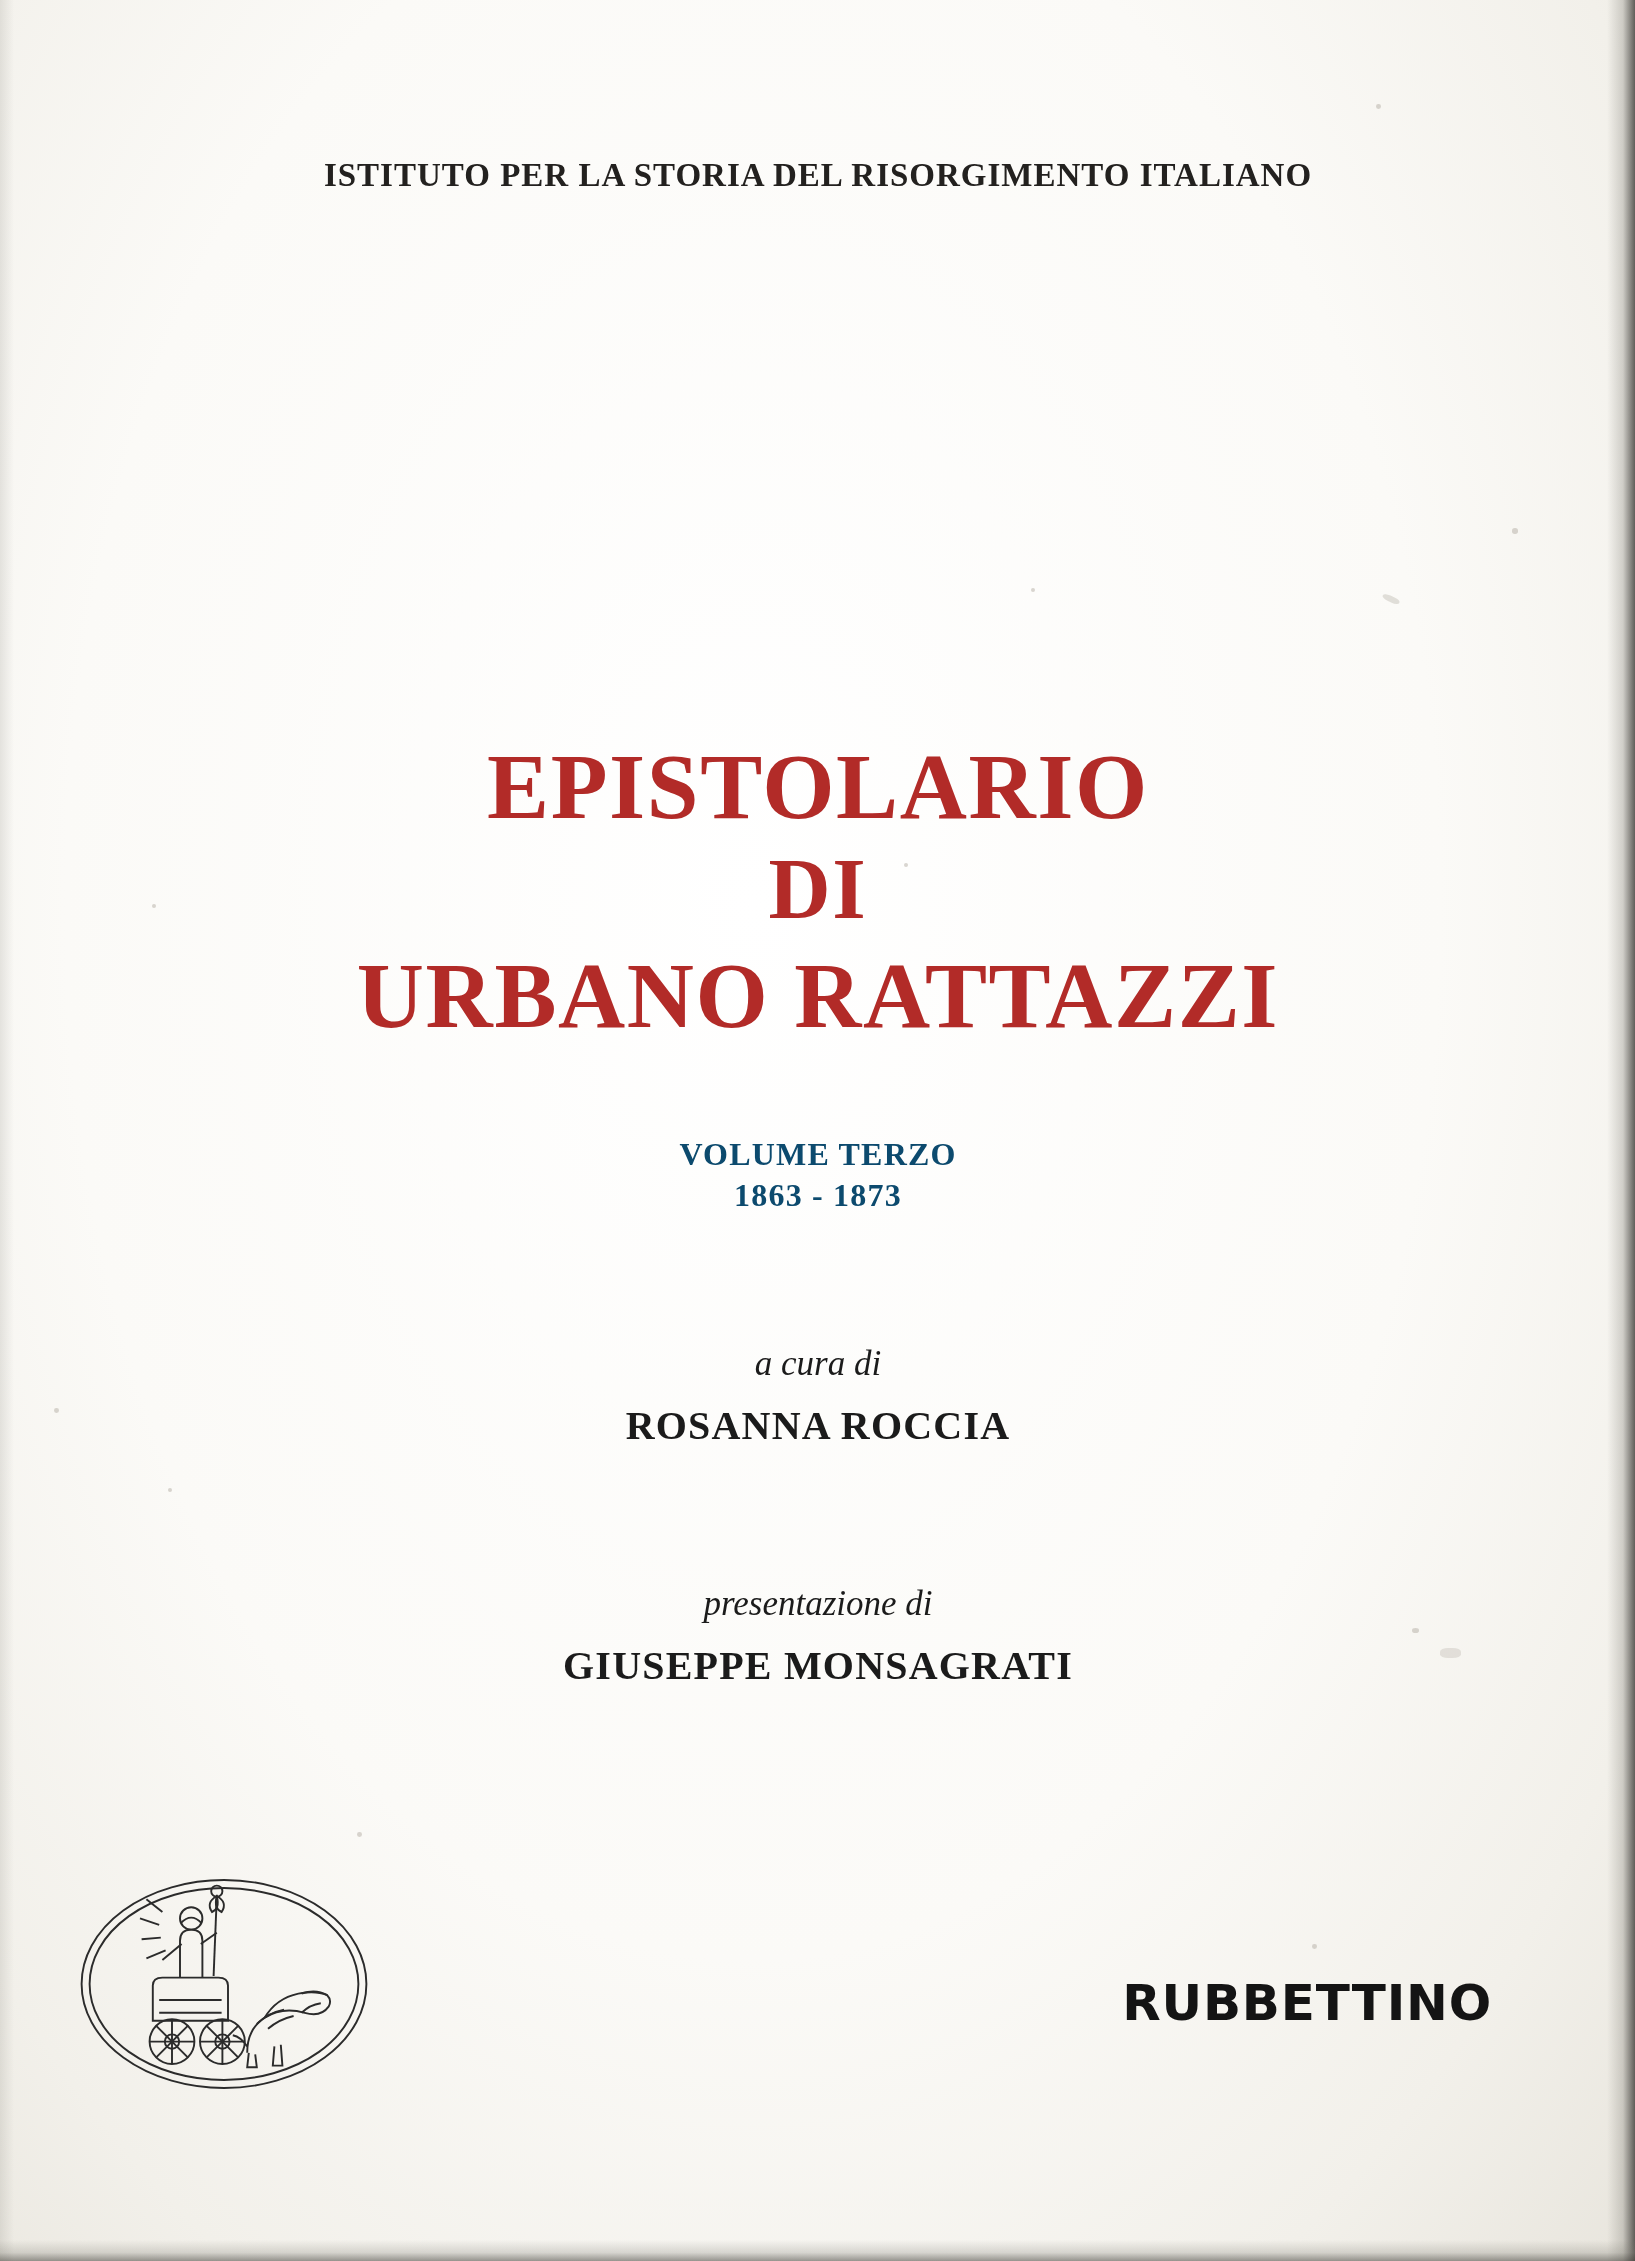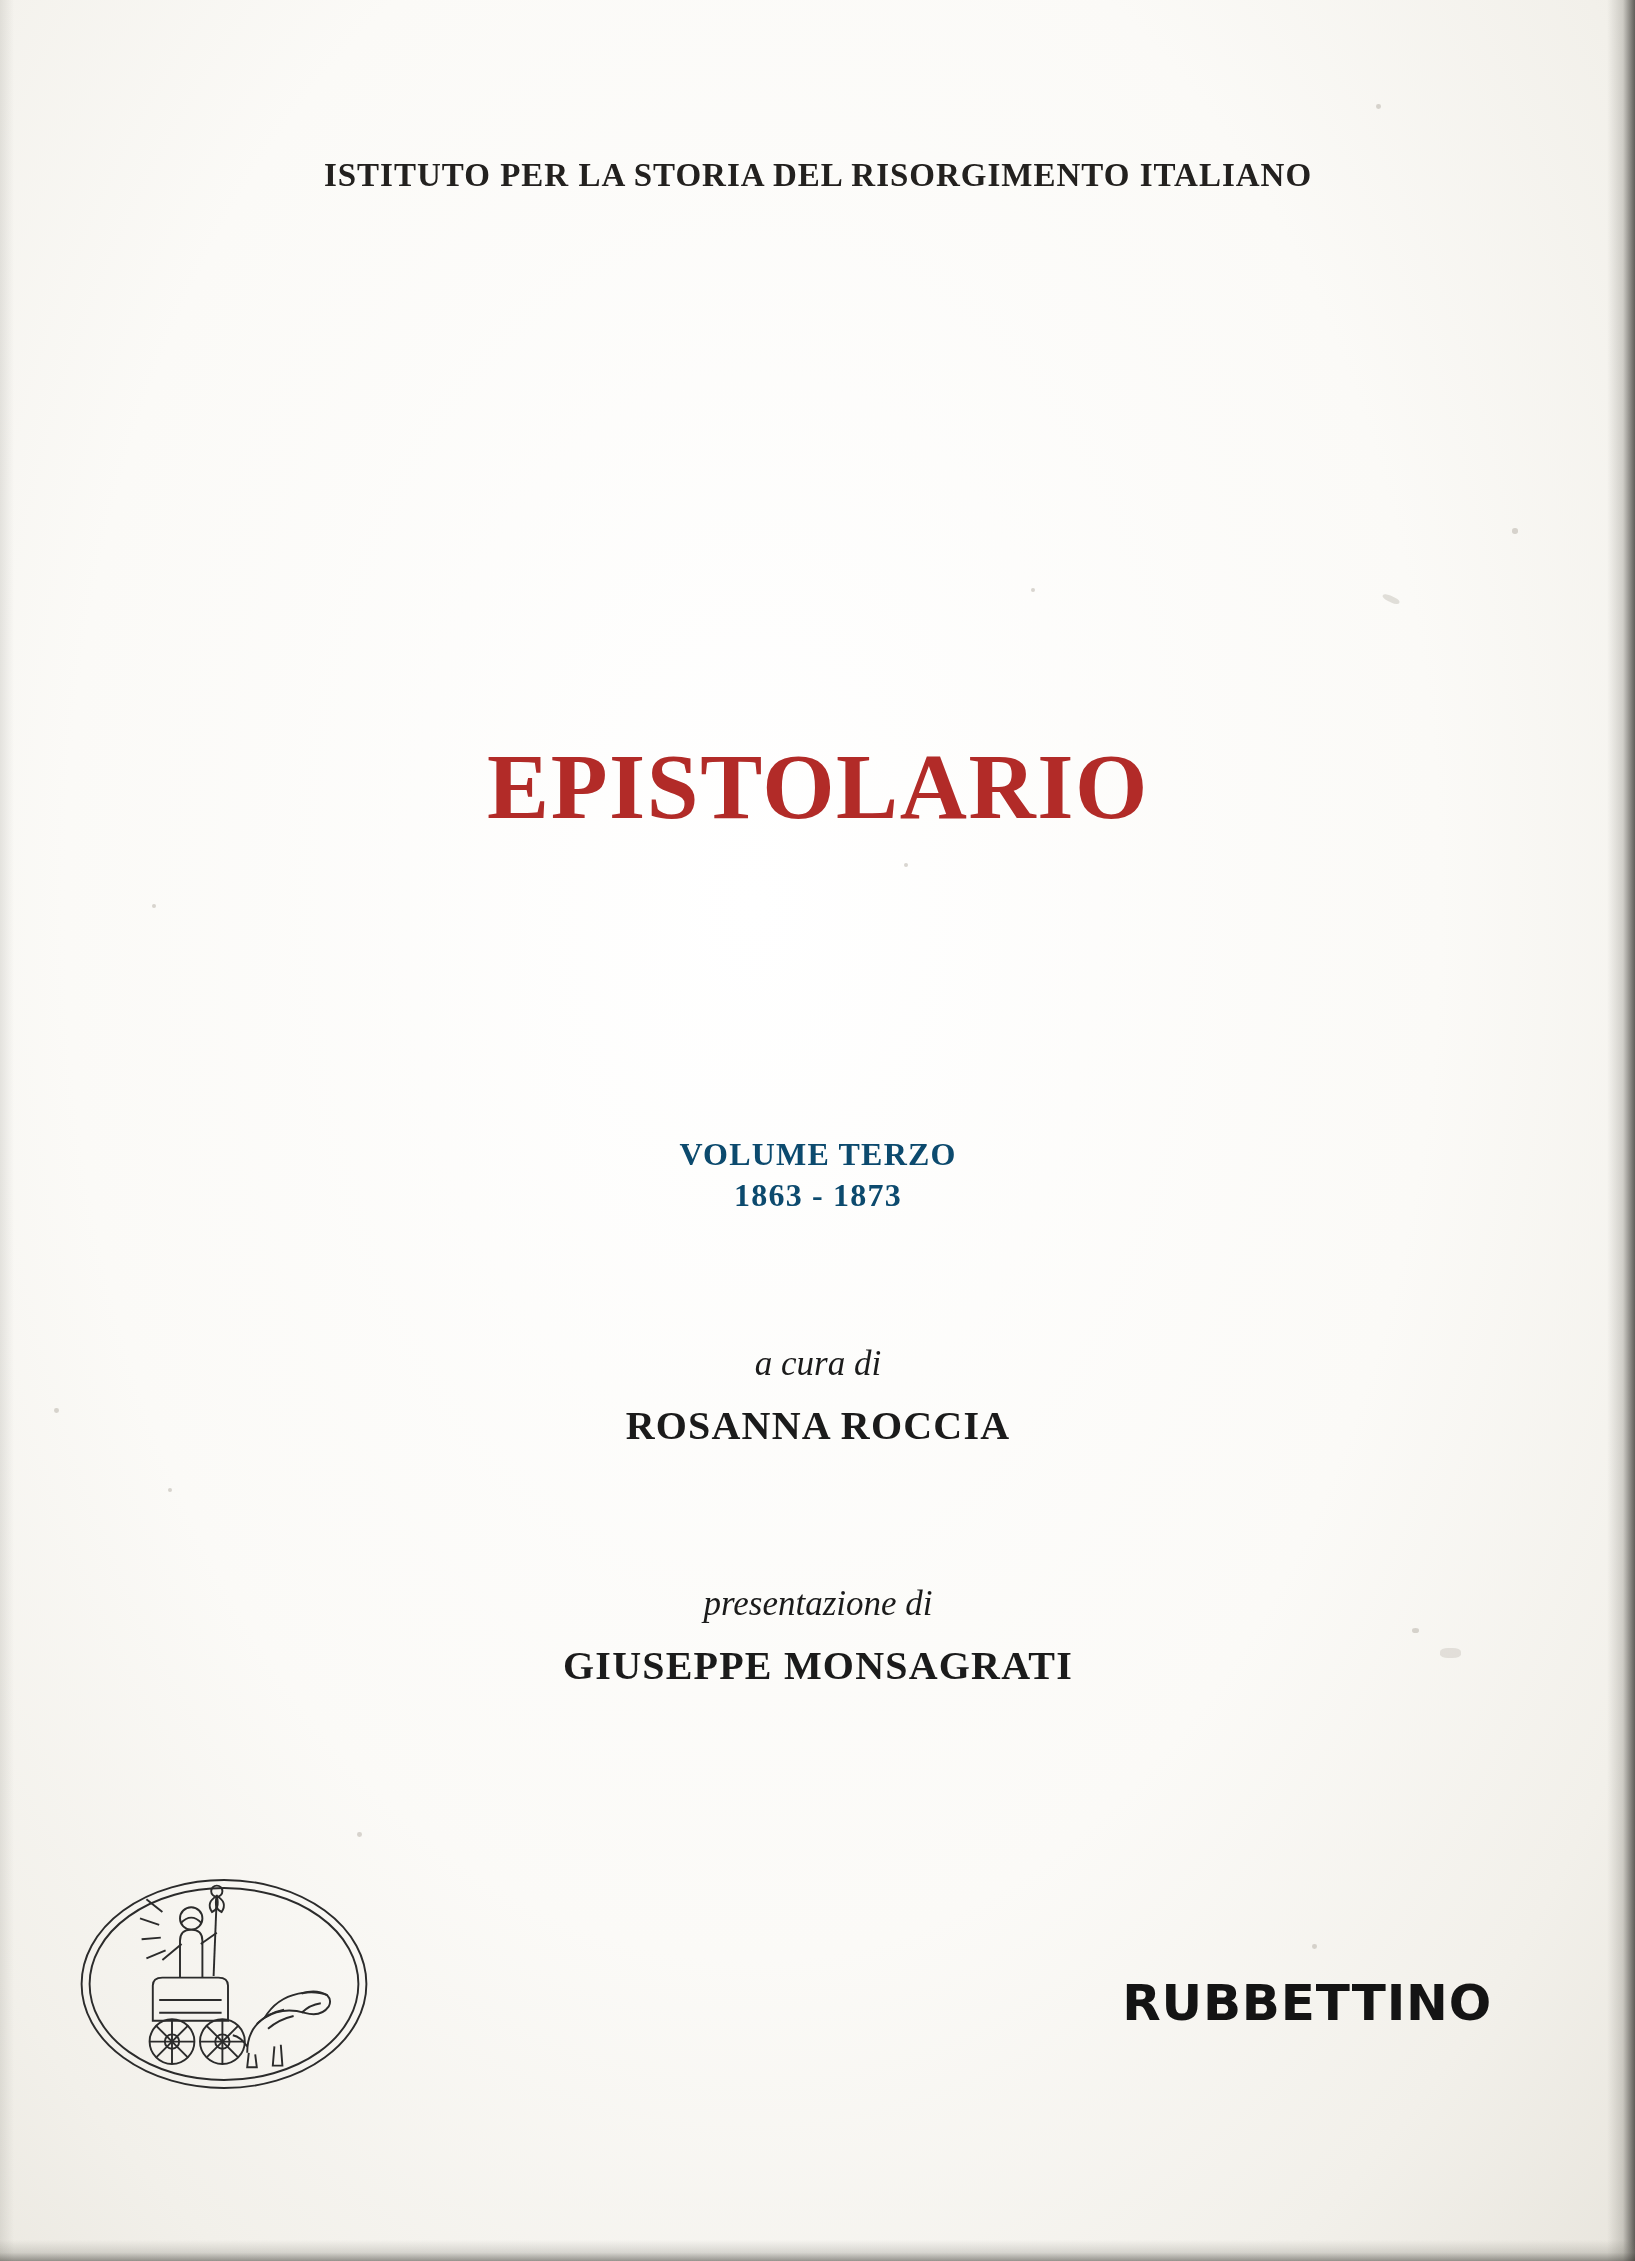--- a/index.html
+++ b/index.html
@@ -196,20 +196,22 @@
   <div class="speck" style="left:357px; top:1832px; width:4.8px; height:4.8px;"></div>
   <div class="speck" style="left:1312px; top:1944px; width:4.8px; height:4.8px;"></div>
   <div class="speck" style="left:1412px; top:1628px; width:7.2px; height:4.8px;"></div>
   <div class="speck" style="left:1440px; top:1648px; width:21px; height:9.6px; border-radius:40%; opacity:0.35;"></div>
   <div class="speck" style="left:1382px; top:596px; width:17.6px; height:6.4px; border-radius:40%; opacity:0.40; transform:rotate(24deg);"></div>
 
   <div class="publisher-line">ISTITUTO PER LA STORIA DEL RISORGIMENTO ITALIANO</div>
 
   <div class="title-block">
     <div class="title-line-1">EPISTOLARIO</div>
+    <div class="title-line-2">DI</div>
+    <div class="title-line-3">URBANO RATTAZZI</div>
   </div>
 
   <div class="volume-block">
     <div class="volume-label">VOLUME TERZO</div>
     <div class="volume-years">1863 - 1873</div>
   </div>
 
   <div class="editor-block">
     <div class="editor-prefix">a cura di</div>
     <div class="editor-name">ROSANNA ROCCIA</div>

